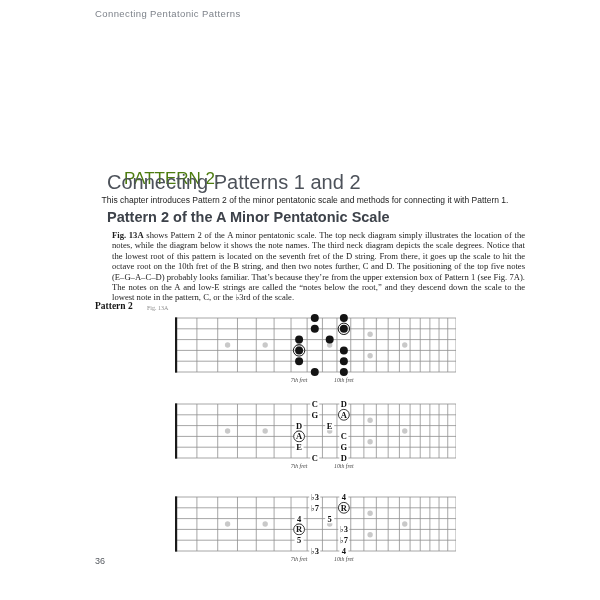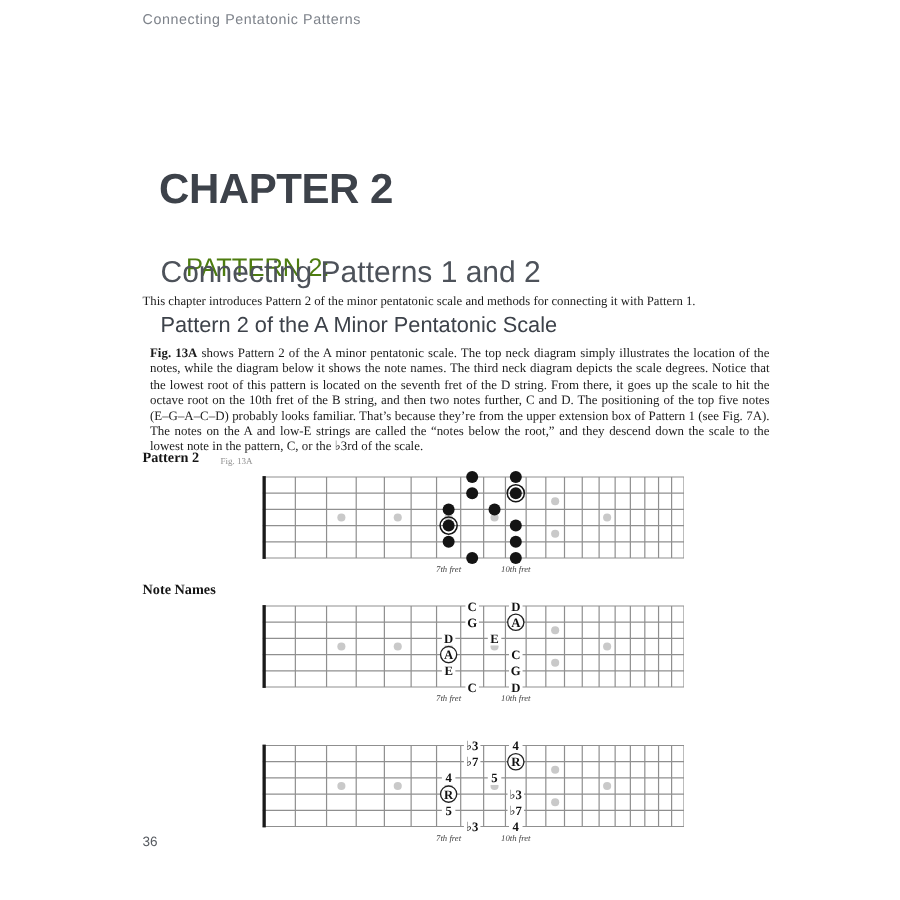--- a/index.html
+++ b/index.html
@@ -4,40 +4,39 @@
 <style>
   html,body{margin:0;padding:0;background:#ffffff;}
   .page{position:relative;width:600px;height:568px;background:#ffffff;overflow:hidden;
         font-family:"Liberation Sans",sans-serif;}
   .running-header{position:absolute;left:95px;top:8px;font-size:9.5px;color:#7d828a;letter-spacing:.4px;}
   .chapter-title{position:absolute;left:106px;top:110px;margin:0;font-size:28px;font-weight:bold;
         color:#3d424a;letter-spacing:-.3px;}
   .pattern-title{position:absolute;left:107px;top:152px;margin:17px;font-size:17px;font-weight:normal;color:#4d7c0f;}
   .pattern-subtitle{position:absolute;left:107px;top:171px;font-size:20px;font-weight:400;color:#4d525a;}
   .intro{position:absolute;left:95px;top:195px;width:420px;margin:0;
-        font-family:Liberation Serif, serif;font-size:8.5px;color:#1c1c1c;}
-  .section-heading{position:absolute;left:107px;top:209px;margin:0;font-size:14.5px;font-weight:normal;color:#3d424a;}
-  .body-par{position:absolute;left:100px;top:230px;width:413px;margin:0;text-align:justify;
+        font-family:Liberation Sans, sans-serif;font-size:8.5px;color:#1c1c1c;text-align:center;}
+  .section-heading{position:absolute;left:107px;top:209px;margin:0;font-size:14.5px;font-weight:bold;color:#3d424a;}
+  .body-par{position:absolute;left:112px;top:230px;width:413px;margin:0;text-align:justify;
         font-family:"Liberation Serif","DejaVu Serif",serif;font-size:8.6px;line-height:10.4px;color:#1c1c1c;}
   .figure{position:absolute;left:95px;top:300px;width:413px;height:270px;}
   .fig-label{position:absolute;left:52px;top:5px;font-family:"Liberation Serif",serif;
         font-size:6px;color:#8d8d8d;}
   .diagram-title{position:absolute;left:0;width:413px;text-align:left;
         font-family:"Liberation Serif","DejaVu Serif",serif;font-weight:bold;font-size:9.5px;color:#151515;}
   .diagram-svg{position:absolute;left:80px;}
   .page-number{position:absolute;left:95px;top:556px;font-size:9px;color:#55595f;}
 </style>
 </head>
 <body>
 
 <div class="page">
 
   <div class="running-header">Connecting Pentatonic Patterns</div>
 
-  <h1 class="chapter-title">CHAPTER 2</h1>
 
   <h2 class="pattern-title">PATTERN 2:</h2>
   <div class="pattern-subtitle">Connecting Patterns 1 and 2</div>
 
   <p class="intro">This chapter introduces Pattern 2 of the minor pentatonic scale and methods for connecting it with Pattern 1.</p>
 
   <h3 class="section-heading">Pattern 2 of the A Minor Pentatonic Scale</h3>
 
   <p class="body-par"><b>Fig. 13A</b><span> shows Pattern 2 of the A minor pentatonic scale. The top neck diagram simply illustrates the location of the notes, while the diagram below it shows the note names. The third neck diagram depicts the scale degrees. Notice that the lowest root of this pattern is located on the seventh fret of the D string. From there, it goes up the scale to hit the octave root on the 10th fret of the B string, and then two notes further, C and D. The positioning of the top five notes (E–G–A–C–D) probably looks familiar. That’s because they’re from the upper extension box of Pattern 1 (see Fig. 7A). The notes on the A and low-E strings are called the “notes below the root,” and they descend down the scale to the lowest note in the pattern, C, or the ♭3rd of the scale.</span></p>
 
@@ -91,21 +90,20 @@
         <circle cx="124.08644182039328" cy="32.400000000000006" r="4" fill="#141414"></circle>
         <circle cx="168.862105688174" cy="32.400000000000006" r="4" fill="#141414"></circle>
         <circle cx="124.08644182039328" cy="43.2" r="4" fill="#141414"></circle>
         <circle cx="168.862105688174" cy="43.2" r="4" fill="#141414"></circle>
         <circle cx="139.78343178280545" cy="54" r="4" fill="#141414"></circle>
         <circle cx="168.862105688174" cy="54" r="4" fill="#141414"></circle>
         <text x="124.08644182039328" y="63.5" text-anchor="middle" font-size="5.8" font-style="italic" font-family="&quot;Liberation Serif&quot;,&quot;DejaVu Serif&quot;,serif" fill="#444444">7th fret</text>
         <text x="168.862105688174" y="63.5" text-anchor="middle" font-size="5.8" font-style="italic" font-family="&quot;Liberation Serif&quot;,&quot;DejaVu Serif&quot;,serif" fill="#444444">10th fret</text>
       </svg>
 
-    <div class="diagram-title" style="top:89px;">Note Names</div>
     <svg class="diagram-svg" style="top:97px;" width="281" height="75" viewBox="0 -7 281 75">
         <line x1="0" y1="0" x2="281" y2="0" stroke="#8f8f8f" stroke-width="0.8"></line>
         <line x1="0" y1="10.8" x2="281" y2="10.8" stroke="#8f8f8f" stroke-width="0.8"></line>
         <line x1="0" y1="21.6" x2="281" y2="21.6" stroke="#8f8f8f" stroke-width="0.8"></line>
         <line x1="0" y1="32.400000000000006" x2="281" y2="32.400000000000006" stroke="#8f8f8f" stroke-width="0.8"></line>
         <line x1="0" y1="43.2" x2="281" y2="43.2" stroke="#8f8f8f" stroke-width="0.8"></line>
         <line x1="0" y1="54" x2="281" y2="54" stroke="#8f8f8f" stroke-width="0.8"></line>
         <line x1="21.90131205343185" y1="0" x2="21.90131205343185" y2="54" stroke="#8f8f8f" stroke-width="0.8"></line>
         <line x1="42.70755850419211" y1="0" x2="42.70755850419211" y2="54" stroke="#8f8f8f" stroke-width="0.8"></line>
         <line x1="62.47349263241435" y1="0" x2="62.47349263241435" y2="54" stroke="#8f8f8f" stroke-width="0.8"></line>

